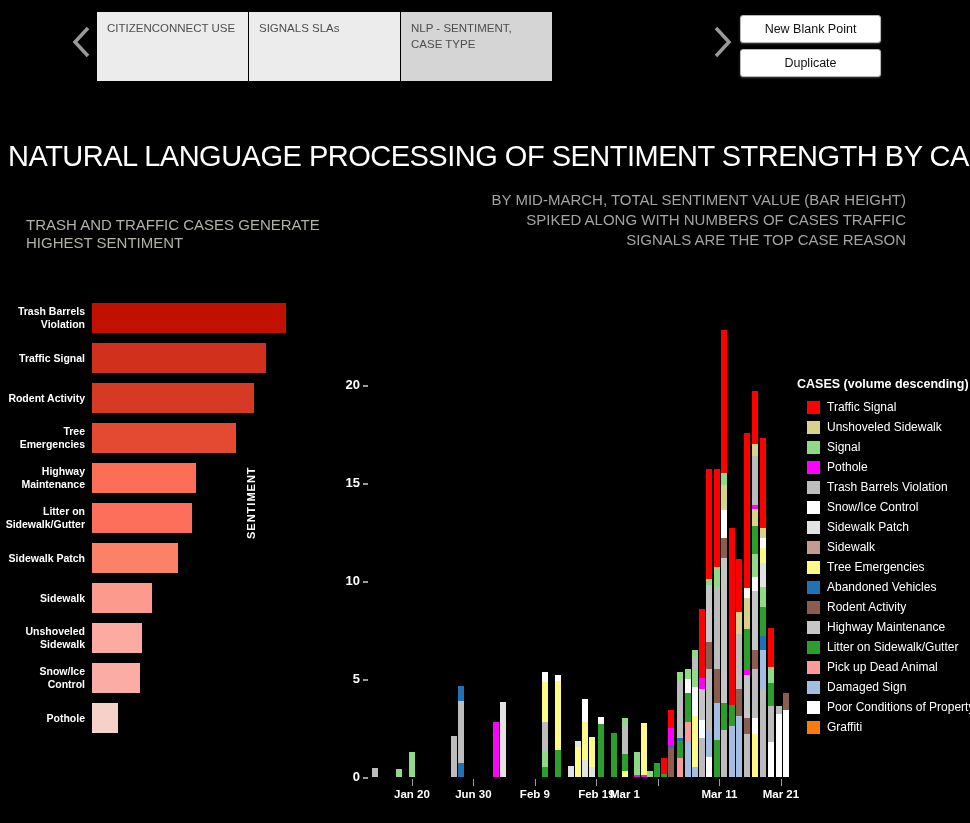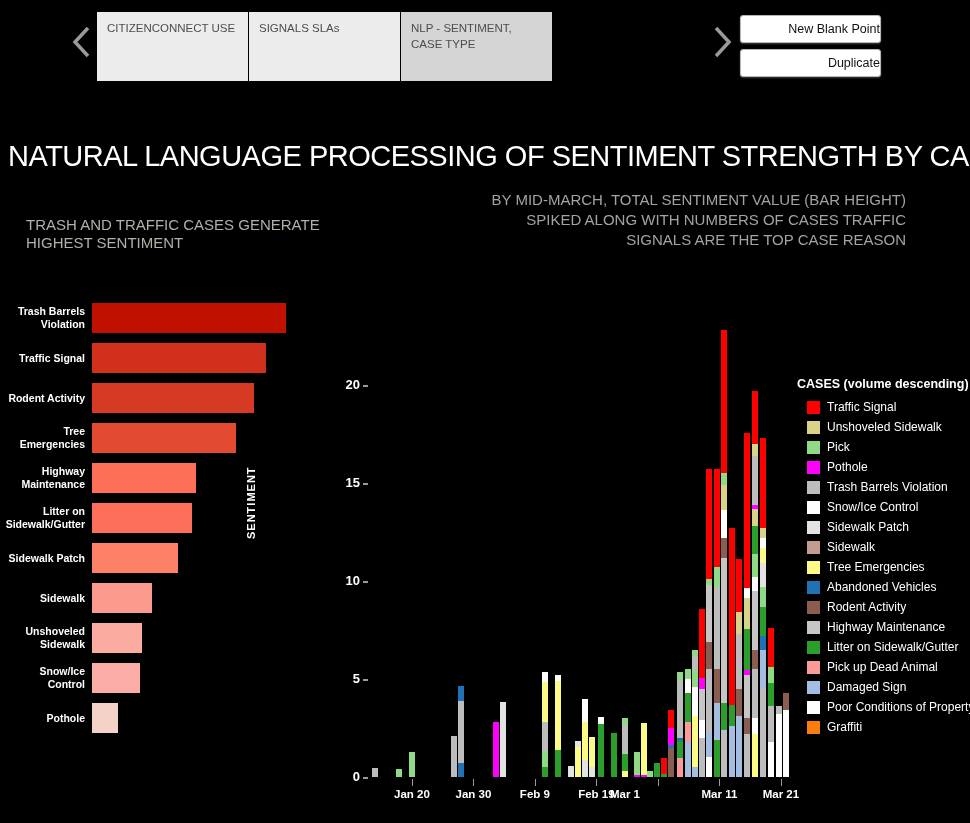--- a/index.html
+++ b/index.html
@@ -13,21 +13,21 @@
   .nav-arrow svg { display:block; }
   #arrow-left  { left:68px; top:22px; }
   #arrow-right { left:710px; top:22px; }
   .tabs { position:absolute; left:97px; top:12px; display:flex; }
   .tab { width:151px; height:69px; background:#ececec; margin-right:1px;
          padding:9px 10px; color:#4d4d4d; font-size:11.5px; line-height:1.35;
          cursor:pointer; }
   .tab.selected { background:#d5d5d5; }
   .nav-btn { position:absolute; left:740px; width:141px; height:28px;
              background:#fff; border:1px solid #b5b5b5; border-radius:3px;
-             color:#111; font-size:12.5px; text-align:right; line-height:26px;
+             color:#111; font-size:12.5px; text-align:center; line-height:26px;
              cursor:pointer; box-shadow:0 1px 2px rgba(255,255,255,.25); }
   #btn-new { top:15px; }
   #btn-dup { top:49px; }
 
   
   #main-title { position:absolute; left:8px; top:140px; width:958px;
                 color:#fff; font-size:29px; letter-spacing:-.5px; white-space:nowrap; }
   #left-subtitle { position:absolute; left:26px; top:216px; width:330px;
                    color:#b3afa9; font-size:15px; line-height:18px; }
   #right-subtitle { position:absolute; right:64px; top:190px; width:420px;
@@ -362,21 +362,21 @@
       </div>
       <div class="vbar" style="left: 411.435px;">
         <div class="vseg" style="height: 66.64px; background: rgb(255, 255, 255);"></div>
         <div class="vseg" style="height: 17.64px; background: rgb(139, 93, 80);"></div>
       </div>
     </div>
   <div id="xaxis">
       <div class="xtick" style="left: 411.9px;"></div>
       <div class="xtick-label" style="left: 381.9px;">Jan 20</div>
       <div class="xtick" style="left: 473.4px;"></div>
-      <div class="xtick-label" style="left: 443.4px;">Jan 30</div>
+      <div class="xtick-label" style="left: 443.4px;">Jun 30</div>
       <div class="xtick" style="left: 534.9px;"></div>
       <div class="xtick-label" style="left: 504.9px;">Feb 9</div>
       <div class="xtick" style="left: 596.4px;"></div>
       <div class="xtick-label" style="left: 566.4px;">Feb 19</div>
       <div class="xtick" style="left: 657.9px;"></div>
       <div class="xtick-label" style="left: 595px;">Mar 1</div>
       <div class="xtick" style="left: 719.4px;"></div>
       <div class="xtick-label" style="left: 689.4px;">Mar 11</div>
       <div class="xtick" style="left: 780.9px;"></div>
       <div class="xtick-label" style="left: 750.9px;">Mar 21</div>
@@ -388,21 +388,21 @@
         <div class="legend-item">
           <div class="legend-swatch" style="background: rgb(255, 0, 0);"></div>
           <div class="legend-label">Traffic Signal</div>
         </div>
         <div class="legend-item">
           <div class="legend-swatch" style="background: rgb(217, 211, 138);"></div>
           <div class="legend-label">Unshoveled Sidewalk</div>
         </div>
         <div class="legend-item">
           <div class="legend-swatch" style="background: rgb(144, 217, 135);"></div>
-          <div class="legend-label">Pick</div>
+          <div class="legend-label">Signal</div>
         </div>
         <div class="legend-item">
           <div class="legend-swatch" style="background: rgb(255, 0, 255);"></div>
           <div class="legend-label">Pothole</div>
         </div>
         <div class="legend-item">
           <div class="legend-swatch" style="background: rgb(189, 189, 189);"></div>
           <div class="legend-label">Trash Barrels Violation</div>
         </div>
         <div class="legend-item">

